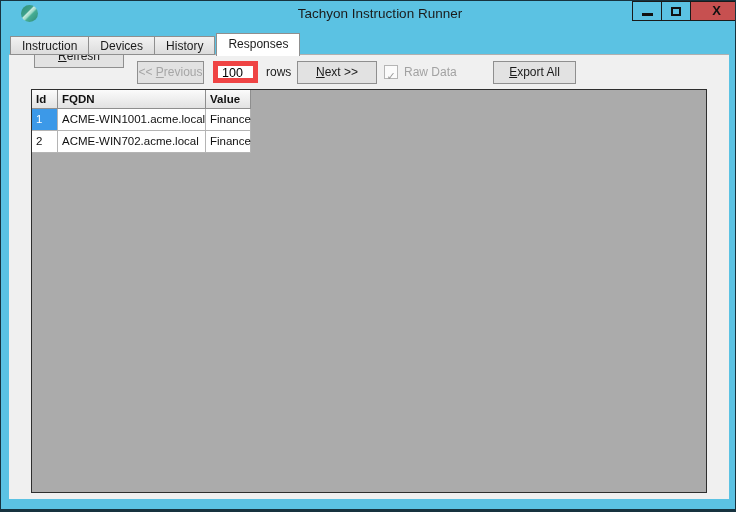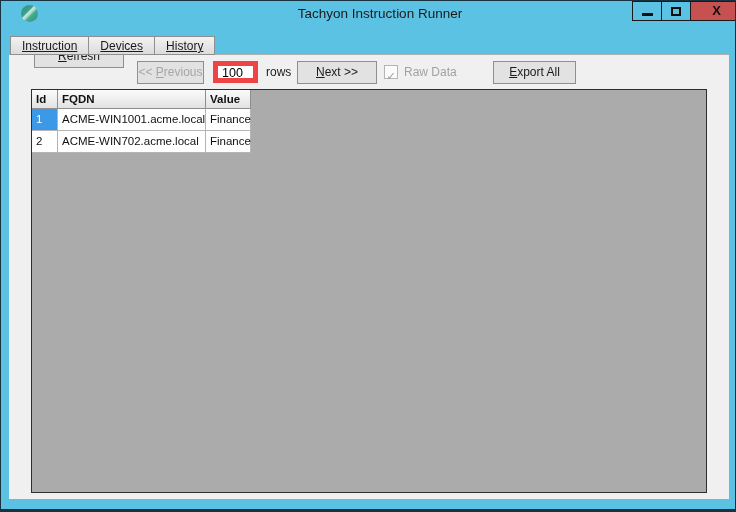--- a/index.html
+++ b/index.html
@@ -43,21 +43,21 @@
     background:#f0f0f0; border-top:1px solid #b0b0b0;
   }
   .tabstrip {
     position:absolute; left:9px; top:31px; height:23px;
     display:flex; align-items:flex-end; z-index:3;
   }
   .tab {
     height:19px; padding:0 11px; margin-left:-1px;
     background: linear-gradient(#f2f2f2, #dcdcdc);
     border:1px solid #8f8f8f;
-    font-size:12px; color:#1b1b1b; line-height:18px; cursor:default;text-decoration:underline;
+    font-size:12px; color:#1b1b1b; line-height:18px; cursor:default;
   }
   .tab:first-child { margin-left:0; }
   .tab.active {
     height:23px; line-height:20px; margin-left:1px; margin-bottom:-1px;
     background:#fff; border-bottom:none; position:relative; z-index:4;
   }
 
   
   .btn {
     position:absolute; height:23px;
@@ -120,20 +120,21 @@
       </div>
     </div>
   </div>
 
   <div class="tabpage"></div>
 
   <div class="tabstrip">
     <div class="tab">Instruction</div>
     <div class="tab">Devices</div>
     <div class="tab">History</div>
+    <div class="tab active">Responses</div>
   </div>
 
   <button class="btn" style="left:33px; top:44px; width:90px;"><u>R</u>efresh</button>
   <button class="btn disabled" style="left:136px; top:60px; width:67px;">&lt;&lt; <u>P</u>revious</button>
   <input class="rows-input" type="text" value="100" style="">
   <span class="rows-label">rows</span>
   <button class="btn" style="left:296px; top:60px; width:80px;"><u>N</u>ext &gt;&gt;</button>
   <div class="checkbox">
     <span class="mark">✓</span>
   </div>

